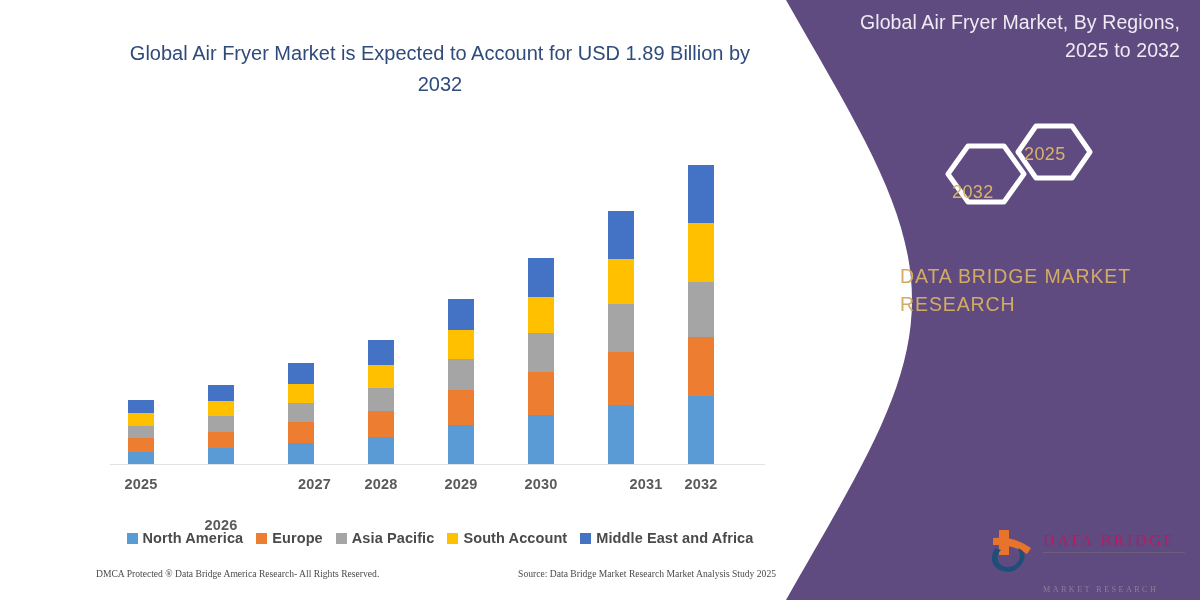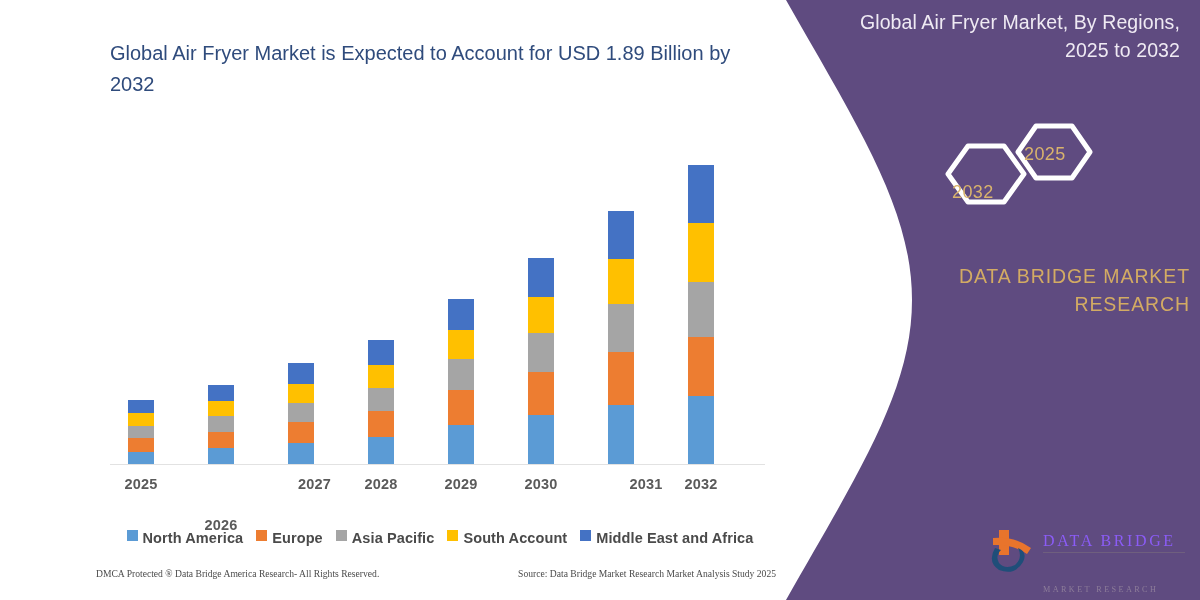--- a/index.html
+++ b/index.html
@@ -32,47 +32,48 @@
     color:#d9b36c;
     font-size:18px;
     letter-spacing:.4px;
   }
   .hex-2025-label { left:94px; top:36px; }
   .hex-2032-label { left:22px; top:74px; }
 
   .brand-text {
     position:absolute;
     left:900px; top:262px; width:290px;
-    text-align:right;
+    text-align:left;
     color:#d3ab63;
     font-size:19.5px;
     line-height:1.45;
     letter-spacing:.9px;
     font-weight:400;
   }
 
   
   .logo { position:absolute; left:985px; top:528px; width:200px; height:48px; }
   .logo-mark { position:absolute; left:0; top:0; width:52px; height:46px; }
   .logo-words { position:absolute; left:58px; top:4px; width:142px; }
   .logo-line1 {
-    color:#8b5cf6; font-size:16px; letter-spacing:2.6px;
+    color:#be185d; font-size:16px; letter-spacing:2.6px;
     font-family:"Liberation Serif", serif; line-height:1.15;
   }
   .logo-rule { height:1px; background:#6f5f7e; margin:2px 0 3px 0; }
   .logo-line2 {
     color:#8d7d99; font-size:8.2px; letter-spacing:2.4px;
     font-family:"Liberation Serif", serif;
     margin-top:32px;
   }
 
   
   .chart-title {
     position:absolute;
     left:110px; top:38px; width:660px;
+    text-align:center;
     color:#2f4b7c;
     font-size:20px;
     line-height:1.55;
     font-weight:400;
   }
 
   .plot { position:absolute; left:110px; top:140px; width:660px; height:325px; }
   .axis-line {
     position:absolute; left:110px; top:464px; width:655px; height:1px;
     background:#e2e2e2;
@@ -98,21 +99,21 @@
     font-weight:bold;
     letter-spacing:.2px;
   }
 
   .legend {
     position:absolute;
     left:110px; top:530px; width:660px;
     display:flex; justify-content:center; align-items:center;
     gap:13px;
   }
-  .legend-item { display:flex; align-items:flex-start; gap:5px; }
+  .legend-item { display:flex; align-items:center; gap:5px; }
   .legend-swatch { width:11px; height:11px; display:inline-block; }
   .legend-label {
     color:#4a4a4a;
     font-size:14.5px;
     font-weight:bold;
     letter-spacing:.1px;
     white-space:nowrap;
   }
 
   .footer { position:absolute; left:96px; top:568px; width:680px; height:18px; }

